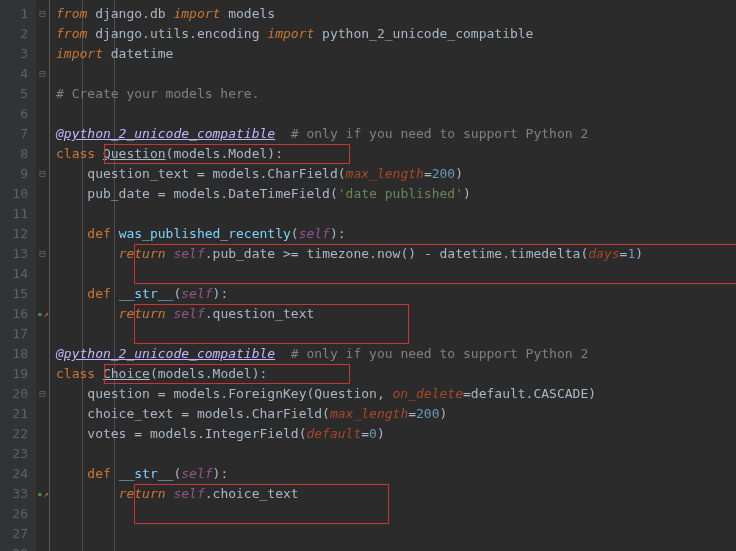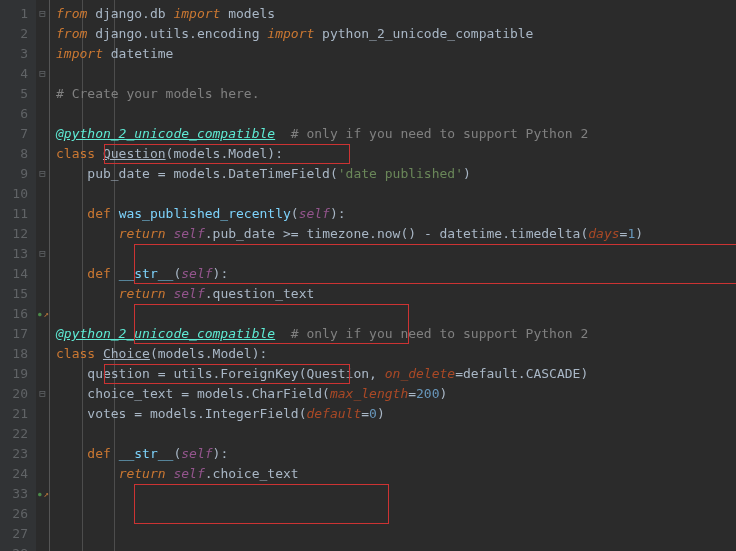--- a/index.html
+++ b/index.html
@@ -46,21 +46,21 @@
 }
 .line { height: 20px; white-space: pre; position: relative; }
 .kw { color: #cc7832; font-style: italic; }
 .kw2 { color: #cc7832; margin-top: 30px; }
 .str { color: #6a8759; margin-top: 36px; }
 .num { color: #6897bb; }
 .com { color: #808080; }
 .cls { color: #a9b7c6; text-decoration: underline; }
 .param { color: #aa4926; font-style: italic; }
 .self { color: #94558d; font-style: italic; }
-.dec { color: #5eead4; font-style: italic; text-decoration: underline; }
+.dec { color: #c4b5fd; font-style: italic; text-decoration: underline; }
 .fn { color: #7dd3fc; }
 .redbox {
   position: absolute;
   border: 1px solid #cc3333;
   pointer-events: none;
   z-index: 5;
 }
 .vline {
   position: absolute;
   width: 1px;
@@ -137,31 +137,32 @@
     <div class="vline" style="left:32px"></div>
     <div class="vline" style="left:64px"></div>
   <div class="line"><span class="kw">from</span><span> django.db </span><span class="kw">import</span><span> models</span></div>
       <div class="line"><span class="kw">from</span><span> django.utils.encoding </span><span class="kw">import</span><span> python_2_unicode_compatible</span></div>
       <div class="line"><span class="kw">import</span><span> datetime</span></div>
       <div class="line"><span></span></div>
       <div class="line"><span class="com"># Create your models here.</span></div>
       <div class="line"><span></span></div>
       <div class="line"><span class="dec">@python_2_unicode_compatible</span><span>  </span><span class="com"># only if you need to support Python 2</span></div>
       <div class="line"><span class="kw2">class </span><span class="cls">Question</span><span>(models.Model):</span></div>
+      <div class="line"><span>    question_text = models.CharField(</span><span class="param">max_length</span><span>=</span><span class="num">200</span><span>)</span></div>
       <div class="line"><span>    pub_date = models.DateTimeField(</span><span class="str">'date published'</span><span>)</span></div>
       <div class="line"><span></span></div>
       <div class="line"><span>    </span><span class="kw2">def </span><span class="fn">was_published_recently</span><span>(</span><span class="self">self</span><span>):</span></div>
       <div class="line"><span>        </span><span class="kw">return </span><span class="self">self</span><span>.pub_date &gt;= timezone.now() - datetime.timedelta(</span><span class="param">days</span><span>=</span><span class="num">1</span><span>)</span></div>
       <div class="line"><span></span></div>
       <div class="line"><span>    </span><span class="kw2">def </span><span class="fn">__str__</span><span>(</span><span class="self">self</span><span>):</span></div>
       <div class="line"><span>        </span><span class="kw">return </span><span class="self">self</span><span>.question_text</span></div>
       <div class="line"><span></span></div>
       <div class="line"><span class="dec">@python_2_unicode_compatible</span><span>  </span><span class="com"># only if you need to support Python 2</span></div>
       <div class="line"><span class="kw2">class </span><span class="cls">Choice</span><span>(models.Model):</span></div>
-      <div class="line"><span>    question = utils.ForeignKey(Question, </span><span class="param">on_delete</span><span>=default.CASCADE)</span></div>
+      <div class="line"><span>    question = models.ForeignKey(Question, </span><span class="param">on_delete</span><span>=default.CASCADE)</span></div>
       <div class="line"><span>    choice_text = models.CharField(</span><span class="param">max_length</span><span>=</span><span class="num">200</span><span>)</span></div>
       <div class="line"><span>    votes = models.IntegerField(</span><span class="param">default</span><span>=</span><span class="num">0</span><span>)</span></div>
       <div class="line"><span></span></div>
       <div class="line"><span>    </span><span class="kw2">def </span><span class="fn">__str__</span><span>(</span><span class="self">self</span><span>):</span></div>
       <div class="line"><span>        </span><span class="kw">return </span><span class="self">self</span><span>.choice_text</span></div>
       <div class="line"><span></span></div>
       <div class="line"><span></span></div>
       <div class="redbox" style="top: 144px; left: 54px; width: 246px; height: 20px;"></div>
       <div class="redbox" style="top: 244px; left: 84px; width: 654px; height: 40px;"></div>
       <div class="redbox" style="top: 304px; left: 84px; width: 275px; height: 40px;"></div>

